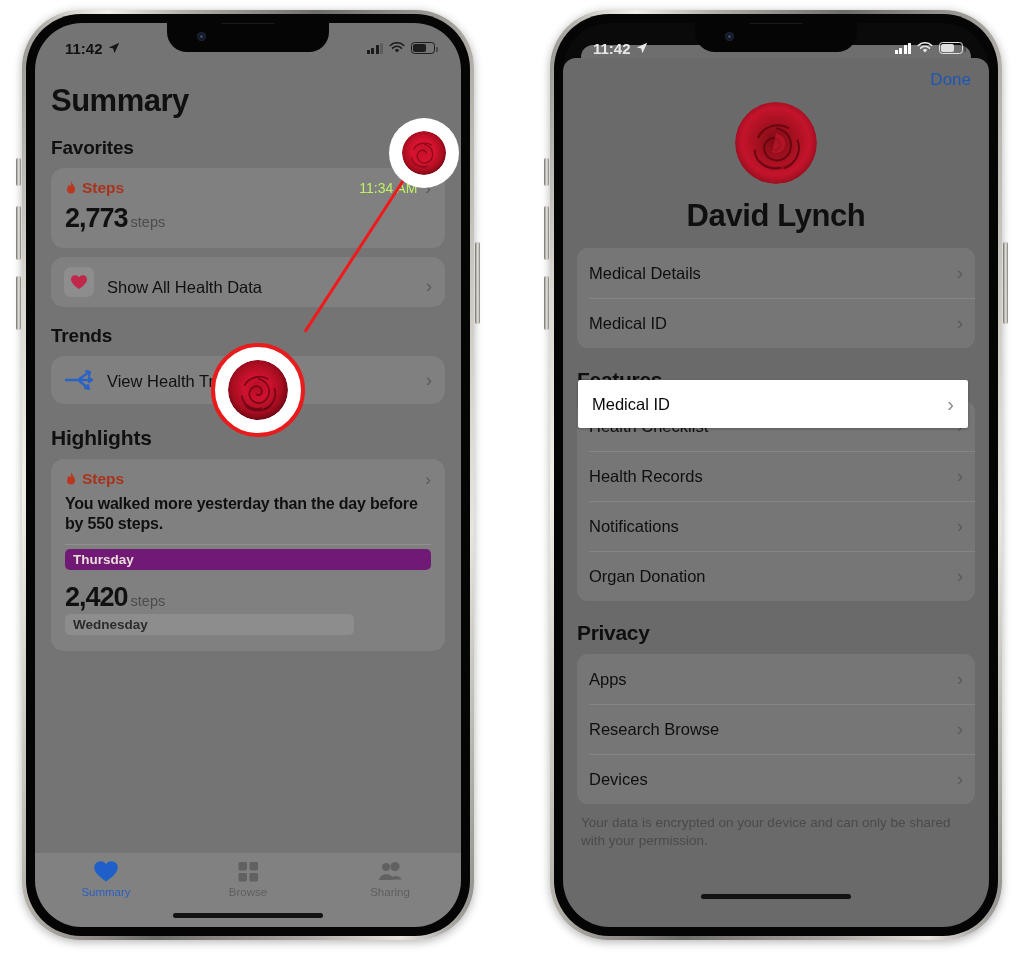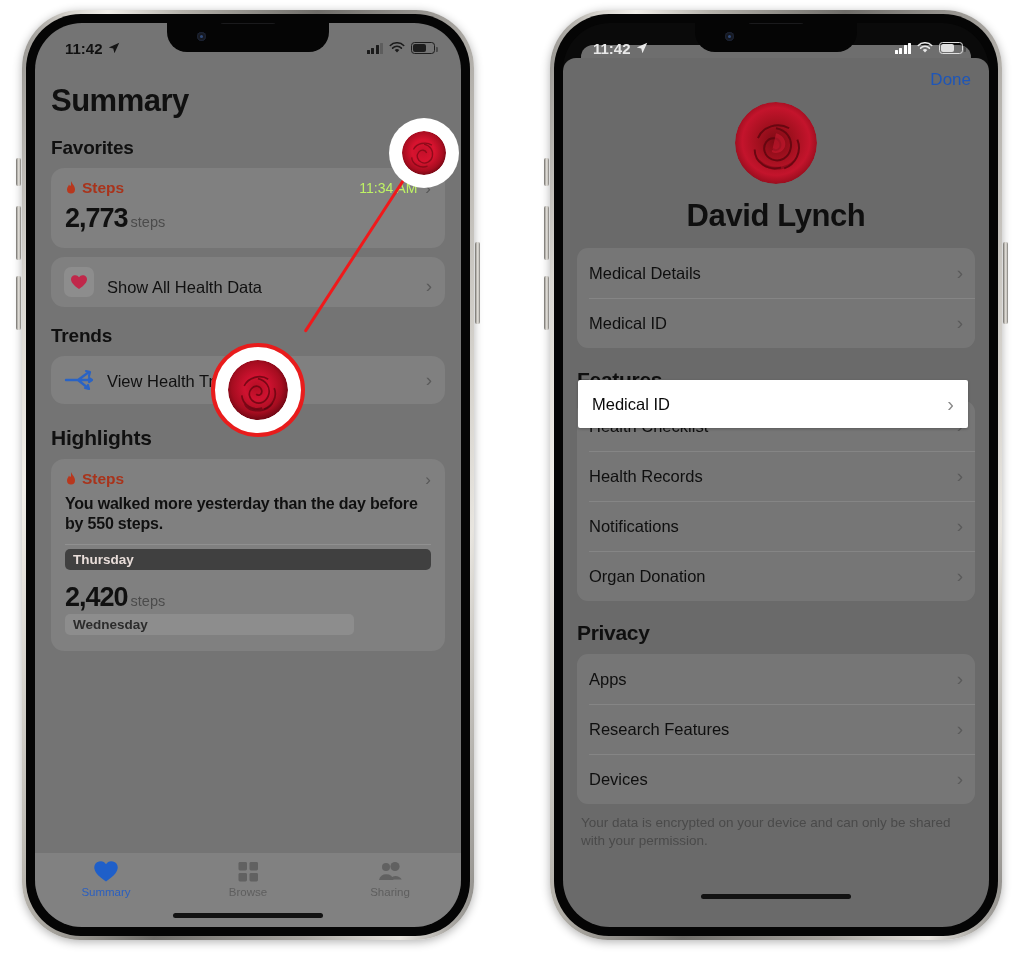--- a/index.html
+++ b/index.html
@@ -81,21 +81,21 @@
   .chev-big { color:#5a5a5a; font-size:19px; font-weight:300; }
   .big-num { font-size:27px; font-weight:bold; letter-spacing:-1px; margin-top:6px; }
   .unit { font-size:14.5px; font-weight:normal; color:#4b4b4b; margin-left:3px; letter-spacing:0; }
 
   .row-item { display:flex; align-items:flex-end; gap:13px; }
   .icon-box { width:30px; height:30px; border-radius:7px; background:rgba(255,255,255,.10); display:flex; align-items:center; justify-content:center; }
   .row-label { font-size:16.5px; flex:1; }
 
   .hl-text { font-size:16px; font-weight:bold; line-height:1.28; margin-top:6px; letter-spacing:-.2px; }
   .hl-div { height:1px; background:rgba(255,255,255,.13); margin:9px 0 4px; }
-  .daybar { background:#404040; border-radius:5px; height:21px; display:flex; align-items:center; padding-left:8px; color:#e8ddd9; font-size:13.5px; font-weight:bold; margin-top:1px; }
+  .daybar { background:#701a75; border-radius:5px; height:21px; display:flex; align-items:center; padding-left:8px; color:#e8ddd9; font-size:13.5px; font-weight:bold; margin-top:1px; }
   .daybar.faint { background:rgba(255,255,255,.10); color:#2c2c2c; }
 
   
   .tabbar {
     position:absolute; left:0; right:0; bottom:0; height:74px;
     background:rgba(160,160,160,.30);
     display:flex; align-items:flex-start; padding-top:8px; z-index:20;
   }
   .tab { flex:1; display:flex; flex-direction:column; align-items:center; gap:3px; }
   .tab-label { font-size:11.5px; color:#5e5e5e; }
@@ -406,21 +406,21 @@
             </div>
           </div>
 
           <div class="g-head">Privacy</div>
           <div class="group" style="margin-top:9px;">
             <div class="g-row">
               <span>Apps</span>
               <span class="chev-big">›</span>
             </div>
             <div class="g-row">
-              <span>Research Features</span>
+              <span>Research Browse</span>
               <span class="chev-big">›</span>
             </div>
             <div class="g-row">
               <span>Devices</span>
               <span class="chev-big">›</span>
             </div>
           </div>
 
           <div class="footnote">Your data is encrypted on your device and can only be shared with your permission.</div>
         </div>

